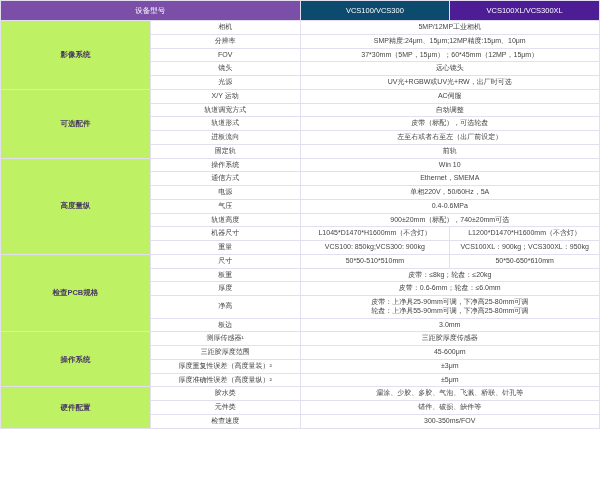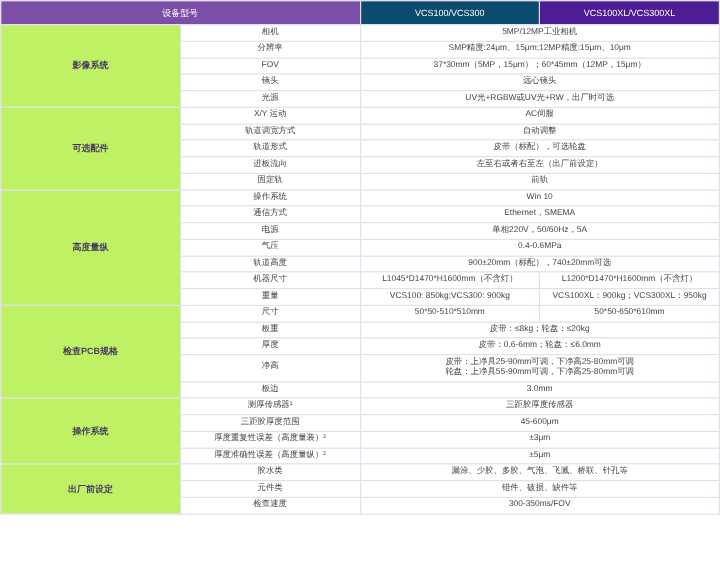--- a/index.html
+++ b/index.html
@@ -181,21 +181,21 @@
       </tr>
       <tr>
         <td class="param-cell">厚度重复性误差（高度量装）²</td>
         <td class="value-cell" colspan="2" style="white-space: pre-line;">±3μm</td>
       </tr>
       <tr>
         <td class="param-cell">厚度准确性误差（高度量纵）²</td>
         <td class="value-cell" colspan="2" style="white-space: pre-line;">±5μm</td>
       </tr>
       <tr>
-        <td class="group-cell" rowspan="3">出厂前设定</td>
+        <td class="group-cell" rowspan="3">硬件配置</td>
         <td class="param-cell">胶水类</td>
         <td class="value-cell" colspan="2" style="white-space: pre-line;">漏涂、少胶、多胶、气泡、飞溅、桥联、针孔等</td>
       </tr>
       <tr>
         <td class="param-cell">元件类</td>
         <td class="value-cell" colspan="2" style="white-space: pre-line;">错件、破损、缺件等</td>
       </tr>
       <tr>
         <td class="param-cell">检查速度</td>
         <td class="value-cell" colspan="2" style="white-space: pre-line;">300-350ms/FOV</td>

